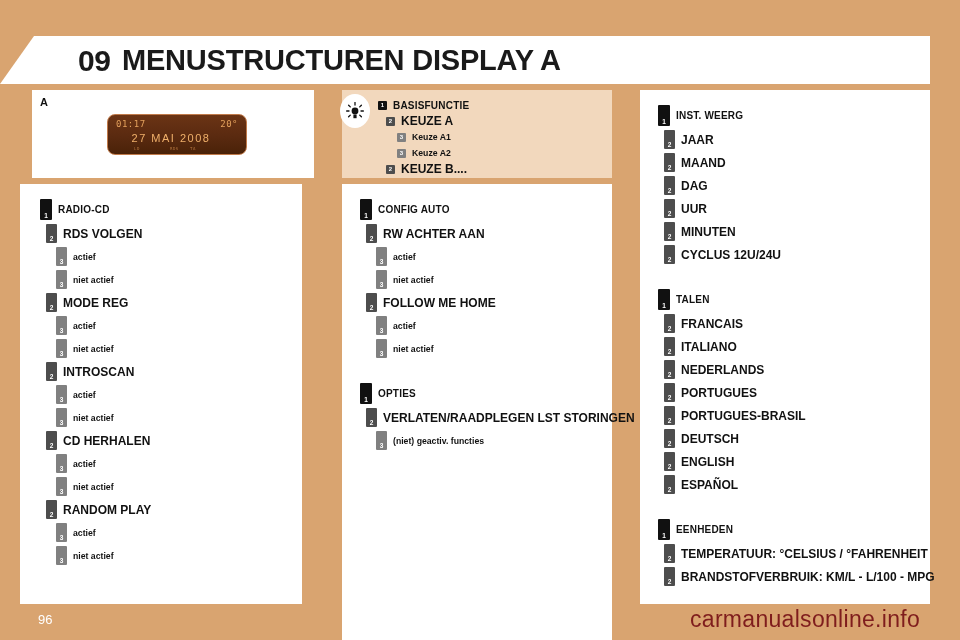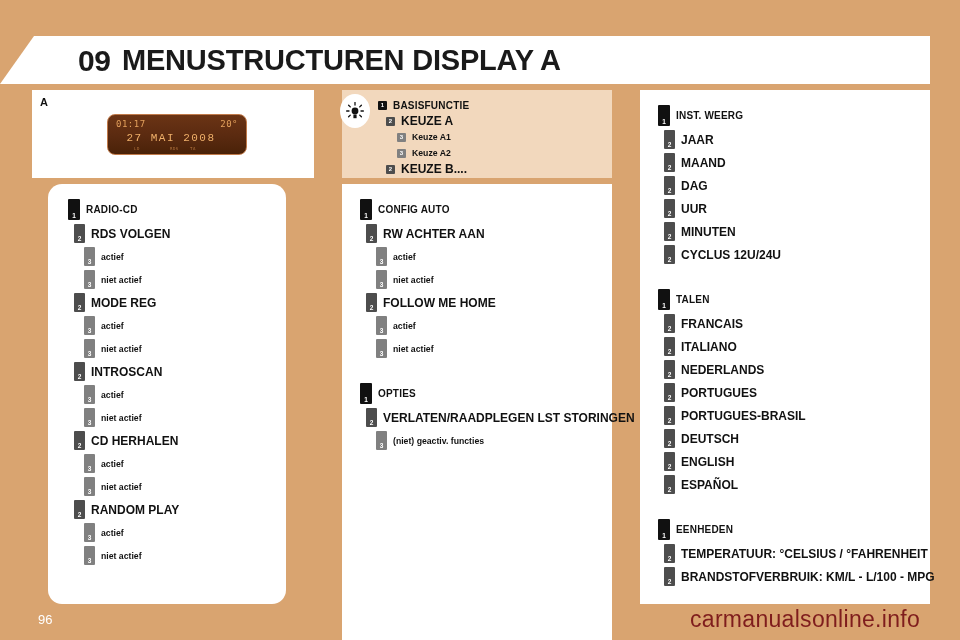--- a/index.html
+++ b/index.html
@@ -33,21 +33,21 @@
   }
 
   .panel{
     position:absolute;background:#ffffff;
     box-sizing:border-box;
   }
   .panel.tan{background:#f2d8bd;}
 
   
   #panel-display{left:32px;top:90px;width:282px;height:88px;}
-  #panel-radio  {left:48px;top:184px;width:238px;height:420px;border-radius:14px;}
+  #panel-radio  {left:20px;top:184px;width:282px;height:420px;}
 
   
   #panel-legend {left:342px;top:90px;width:270px;height:88px;}
   #panel-config {left:342px;top:184px;width:270px;height:504px;}
 
   
   #panel-right  {left:640px;top:90px;width:290px;height:514px;}
 
   
   .lcd{
@@ -55,21 +55,21 @@
     background:linear-gradient(180deg,#6b3415 0%,#5a2a10 55%,#4a2208 100%);
     border:1px solid #c07a4a;border-radius:8px;
     box-sizing:border-box;overflow:hidden;padding-left:8px;
   }
   .lcd-row1{position:absolute;top:4px;left:0;right:0;height:12px;}
   .lcd-time{position:absolute;left:8px;top:0;font-family:"DejaVu Sans Mono",monospace;
             font-size:9px;color:#e3a05c;letter-spacing:0.5px;}
   .lcd-temp{position:absolute;right:8px;top:0;font-family:"DejaVu Sans Mono",monospace;
             font-size:9px;color:#e3a05c;letter-spacing:0.5px;}
   .lcd-date{position:absolute;top:17px;left:0;right:12px;text-align:center;
-            font-family:Liberation Mono, monospace;font-size:11px;
+            font-family:Liberation Sans, sans-serif;font-size:11px;
             color:#f0b06a;letter-spacing:1.5px;}
   .lcd-ind{position:absolute;top:31px;left:0;right:0;height:8px;}
   .lcd-ind span{position:absolute;font-family:"DejaVu Sans Mono",monospace;
                 font-size:4px;color:#b5763f;letter-spacing:0.5px;}
   .lcd-ind .i1{left:26px;}
   .lcd-ind .i2{left:62px;}
   .lcd-ind .i3{left:82px;}
 
   .panel-letter{
     position:absolute;left:40px;top:96px;

